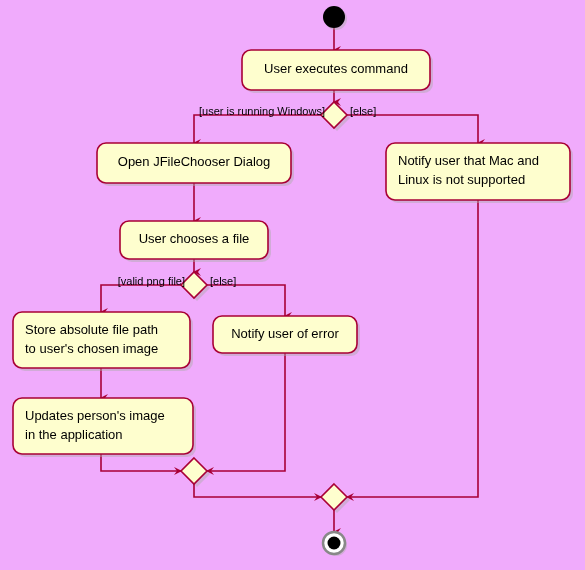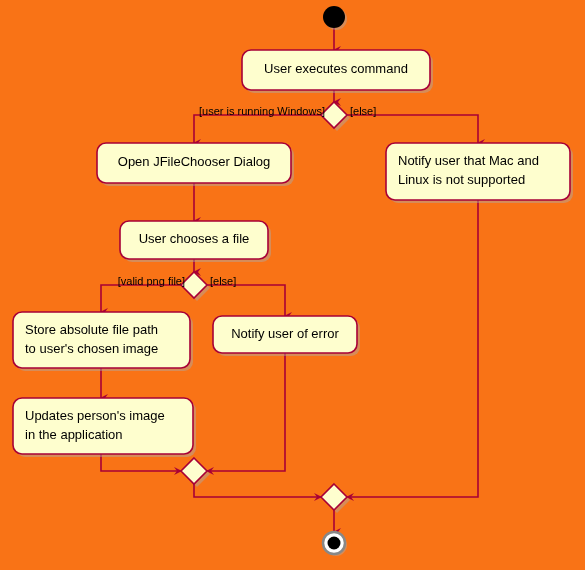--- a/index.html
+++ b/index.html
@@ -11,21 +11,21 @@
   body {
     width: 585px;
     height: 570px;
     font-family: "Liberation Sans", sans-serif;
     overflow: hidden;
   }
   #diagram-root {
     position: relative;
     width: 585px;
     height: 570px;
-    background: #f97316;
+    background: #f0abfc;
   }
   svg#activity-svg {
     display: block;
     width: 585px;
     height: 570px;
   }
   .node-label {
     font-family: "Liberation Sans", sans-serif;
     font-size: 13px;
     fill: #000000;

